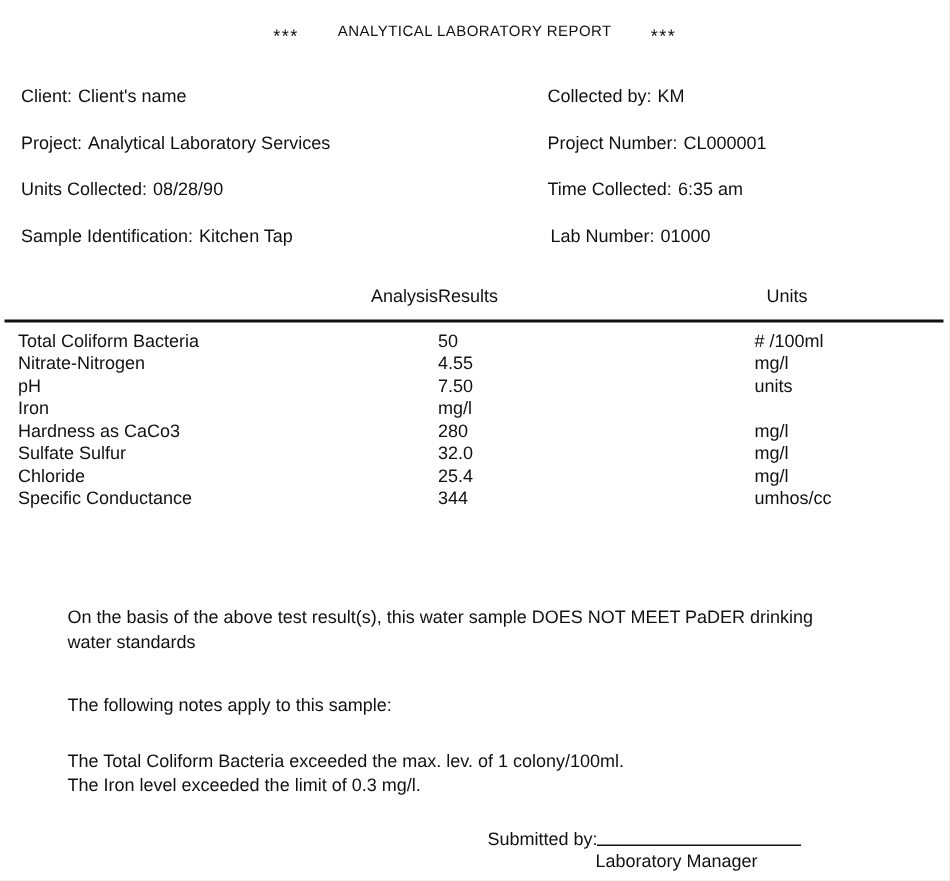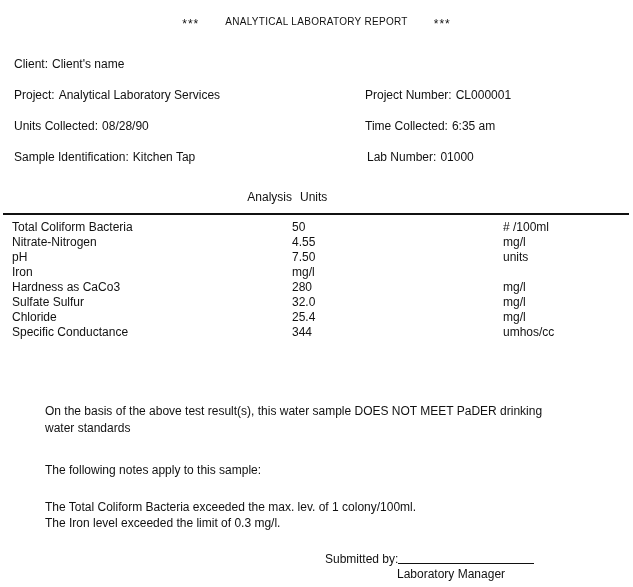--- a/index.html
+++ b/index.html
@@ -134,20 +134,23 @@
   <div class="title-row">
     <span class="title-stars">***</span>
     <span class="title-text">ANALYTICAL LABORATORY REPORT</span>
     <span class="title-stars">***</span>
   </div>
 
   <div class="info-row info-row-1">
     <div class="kv kv-left">
       <span class="label">Client:</span><span class="value">Client's name</span>
     </div>
+    <div class="kv kv-right">
+      <span class="label">Collected by:</span><span class="value">KM</span>
+    </div>
   </div>
 
   <div class="info-row info-row-2">
     <div class="kv kv-left">
       <span class="label">Project:</span><span class="value">Analytical Laboratory Services</span>
     </div>
     <div class="kv kv-right">
       <span class="label">Project Number:</span><span class="value">CL000001</span>
     </div>
   </div>
@@ -165,20 +168,21 @@
     <div class="kv kv-left">
       <span class="label">Sample Identification:</span><span class="value">Kitchen Tap</span>
     </div>
     <div class="kv kv-right">
       <span class="label">Lab Number:</span><span class="value">01000</span>
     </div>
   </div>
 
   <div class="table-header">
     <span class="h-analysis">Analysis</span>
+    <span class="h-results">Results</span>
     <span class="h-units">Units</span>
   </div>
 
   <div class="rule"></div>
 
   <div class="table-rows">
     <div class="trow">
       <span>Total Coliform Bacteria</span>
       <span>50</span>
       <span># /100ml</span>

